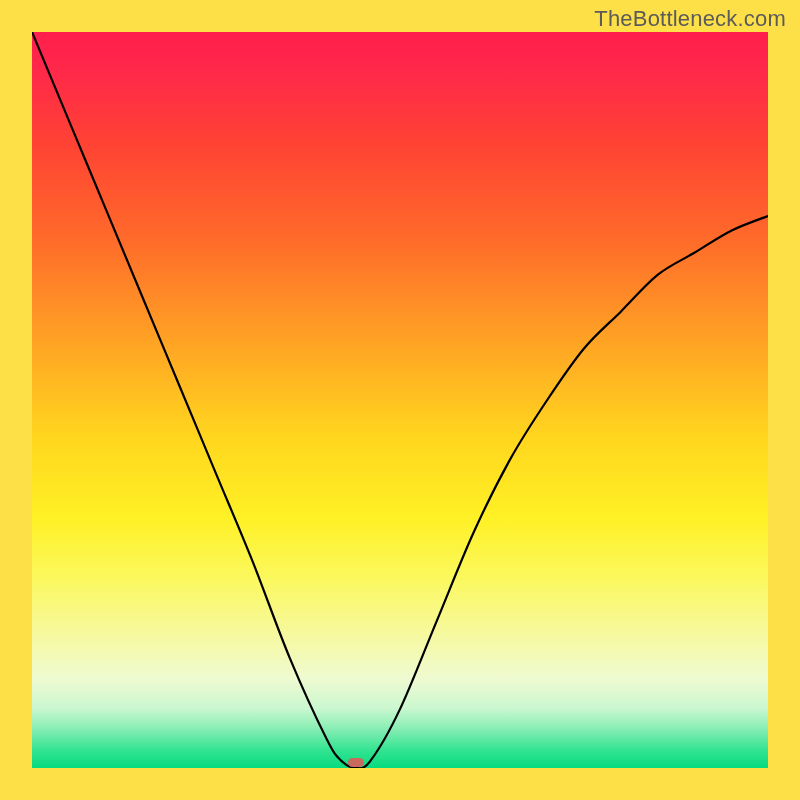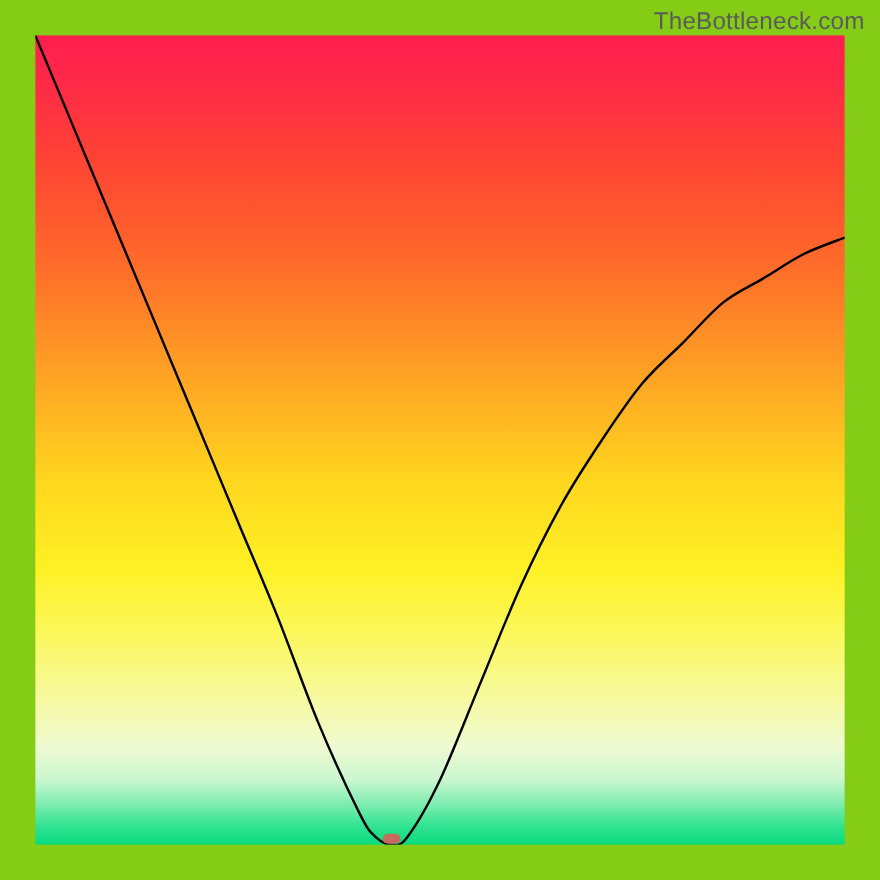--- a/index.html
+++ b/index.html
@@ -10,21 +10,21 @@
     background: #000;
     overflow: hidden;
     font-family: Arial, Helvetica, sans-serif;
   }
   .frame {
     position: absolute;
     left: 0;
     top: 0;
     width: 800px;
     height: 800px;
-    background: #84cc16;
+    background: #fde047;
   }
   .plot {
     position: absolute;
     left: 32px;
     top: 32px;
     width: 736px;
     height: 736px;
     overflow: hidden;
   }
   .gradient {

